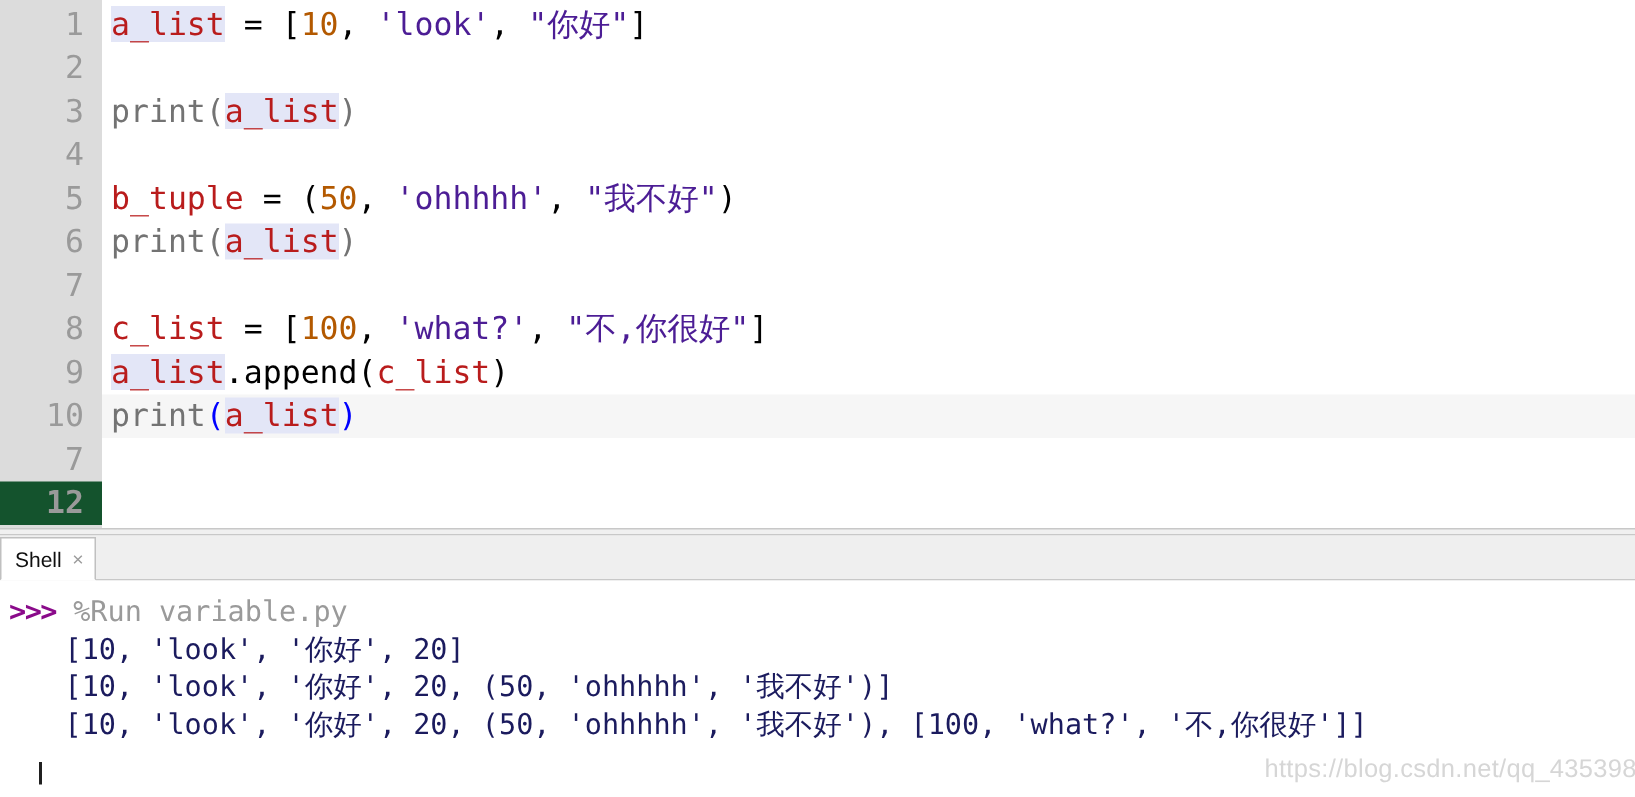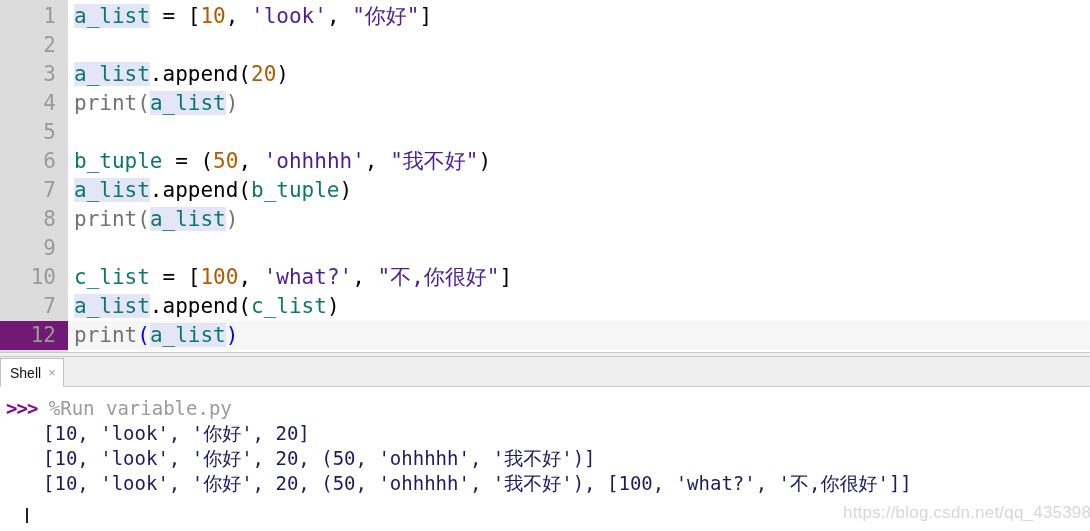--- a/index.html
+++ b/index.html
@@ -65,25 +65,26 @@
     font-family: "DejaVu Sans Mono", monospace;
     font-size: 21px;
     color: #000000;
     padding-left: 6px;
     box-sizing: border-box;
   }
   .code-line.current {
     background: #f6f6f6;
   }
   .gutter-num.current {
-    background: #701a75;
-  }
-
-  
-  .t-name   { color: #0f766e; text-align: right; }
+    background: #14532d;
+    font-weight: bold;
+  }
+
+  
+  .t-name   { color: #b91c1c; text-align: right; }
   .t-hl     { background: #e3e6f7; }
   .t-num    { color: #b35900; }
   .t-str    { color: #4c1d95; }
   .t-kw     { color: #737373; }
   .t-punct  { color: #000000; }
   .t-paren-match { color: #0000ff; }
 
   
   .splitter {
     height: 5px;
@@ -193,29 +194,27 @@
       <div class="gutter-num">7</div>
       <div class="gutter-num current">12</div>
     </div>
 
     <div class="code-area">
 
       <div class="code-line"><span class="t-name t-hl">a_list</span><span class="t-punct"> = [</span><span class="t-num">10</span><span class="t-punct">, </span><span class="t-str">'look'</span><span class="t-punct">, </span><span class="t-str">"你好"</span><span class="t-punct">]</span></div>
 
       <div class="code-line"></div>
 
-      <div class="code-line"><span class="t-name t-hl">a_list</span><span class="t-punct">.append(</span><span class="t-num">20</span><span class="t-punct">)</span></div>
 
       <div class="code-line"><span class="t-kw">print</span><span class="t-kw">(</span><span class="t-name t-hl">a_list</span><span class="t-kw">)</span></div>
 
       <div class="code-line"></div>
 
       <div class="code-line"><span class="t-name">b_tuple</span><span class="t-punct"> = (</span><span class="t-num">50</span><span class="t-punct">, </span><span class="t-str">'ohhhhh'</span><span class="t-punct">, </span><span class="t-str">"我不好"</span><span class="t-punct">)</span></div>
 
-      <div class="code-line"><span class="t-name t-hl">a_list</span><span class="t-punct">.append(</span><span class="t-name">b_tuple</span><span class="t-punct">)</span></div>
 
       <div class="code-line"><span class="t-kw">print</span><span class="t-kw">(</span><span class="t-name t-hl">a_list</span><span class="t-kw">)</span></div>
 
       <div class="code-line"></div>
 
       <div class="code-line"><span class="t-name">c_list</span><span class="t-punct"> = [</span><span class="t-num">100</span><span class="t-punct">, </span><span class="t-str">'what?'</span><span class="t-punct">, </span><span class="t-str">"不,你很好"</span><span class="t-punct">]</span></div>
 
       <div class="code-line"><span class="t-name t-hl">a_list</span><span class="t-punct">.append(</span><span class="t-name">c_list</span><span class="t-punct">)</span></div>
 
       <div class="code-line current"><span class="t-kw">print</span><span class="t-paren-match">(</span><span class="t-name t-hl">a_list</span><span class="t-paren-match">)</span></div>

